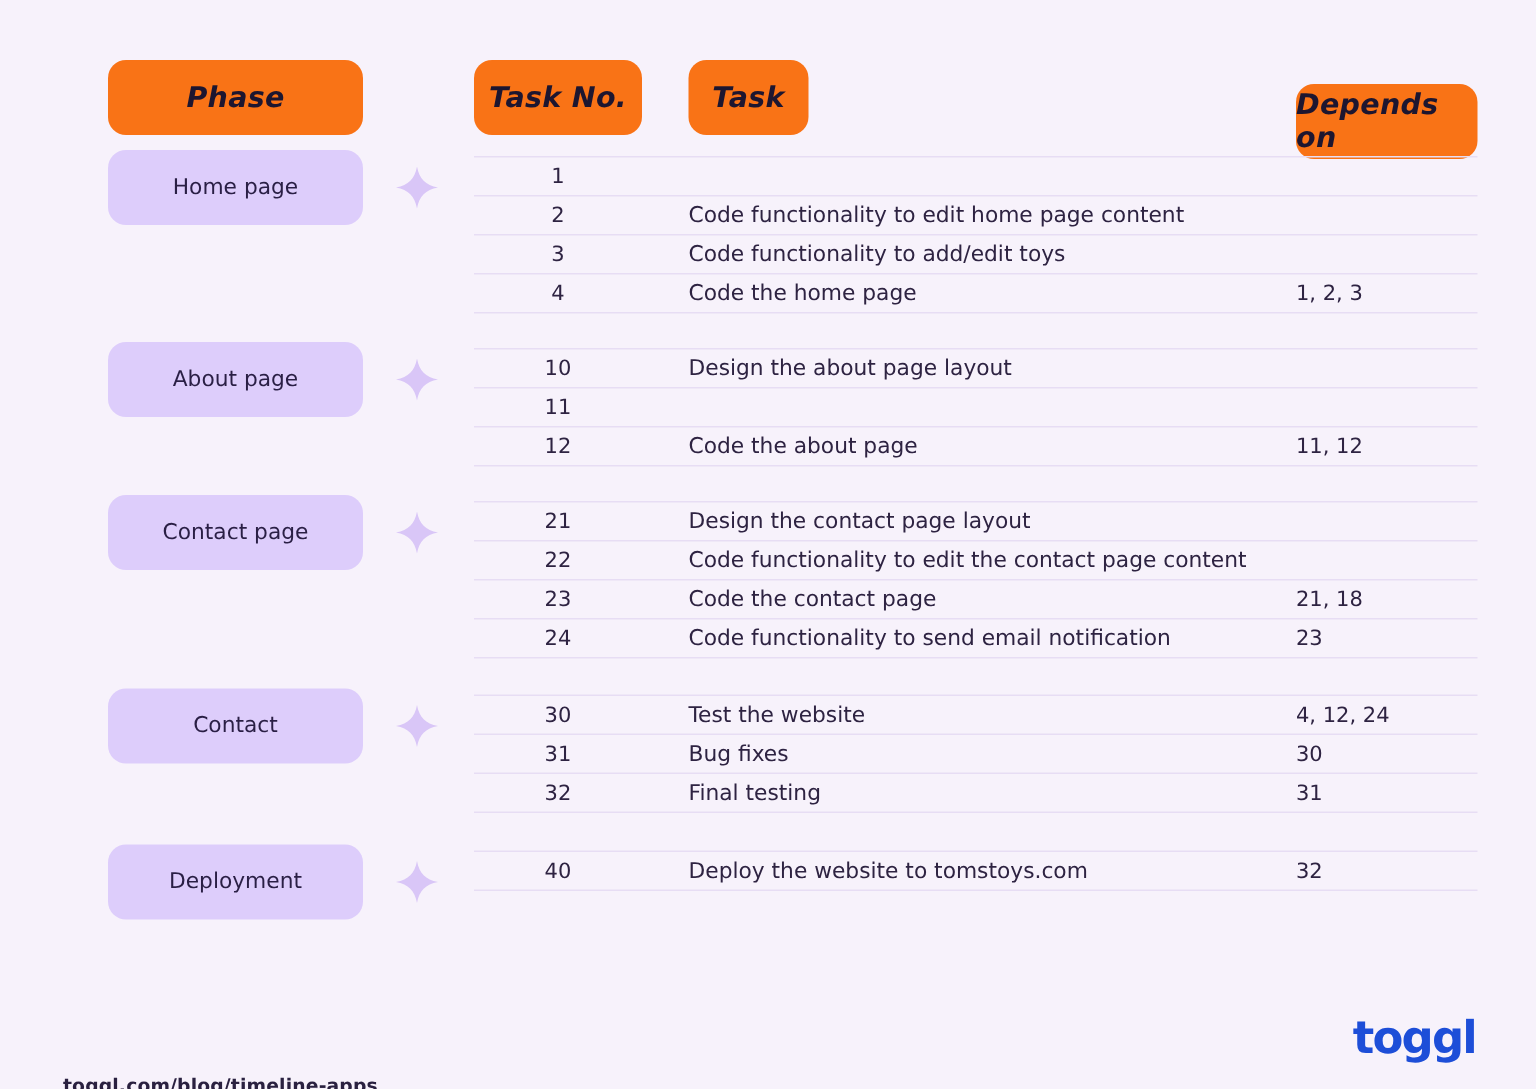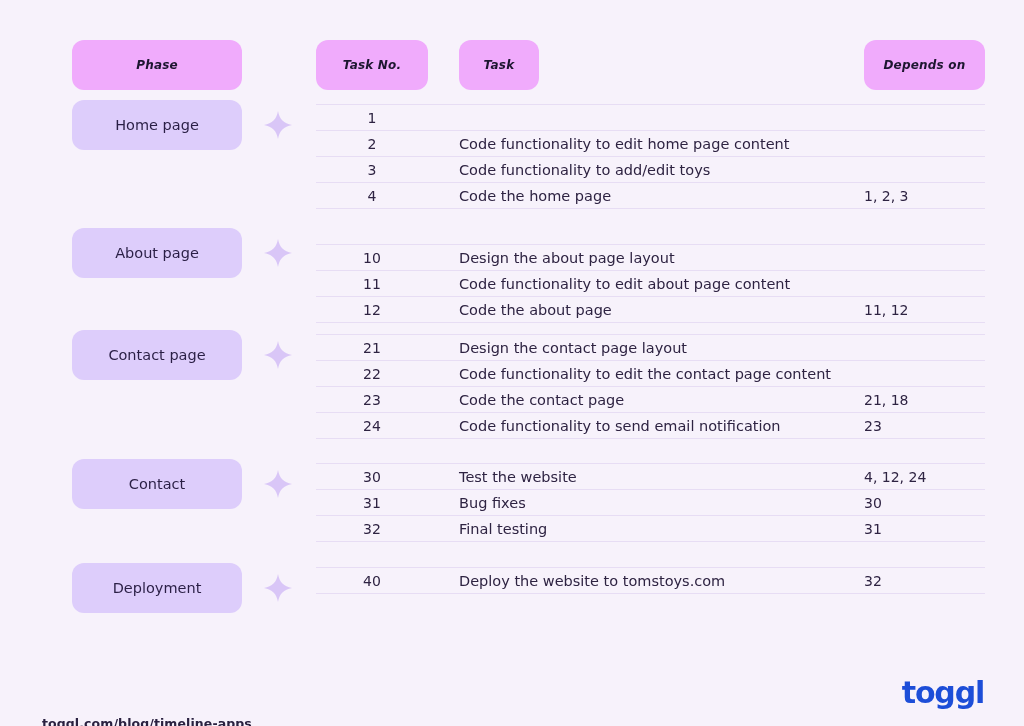--- a/index.html
+++ b/index.html
@@ -31,32 +31,32 @@
   }
   .pill {
     border-radius: 12px;
     display: flex;
     align-items: center;
     justify-content: center;
     box-sizing: border-box;
   }
   .hdr-pill {
     position: absolute;
-    background: #f0abfc;
+    background: #f97316;
     height: 50px;
     font-weight: bold;
     font-style: italic;
-    font-size: 12px;
+    font-size: 19px;
     color: #1d1630;
     letter-spacing: 0.2px;
   }
   #hdr-phase   { left: 72px;  top: 0; width: 170px; }
   #hdr-taskno  { left: 316px; top: 0; width: 112px; }
   #hdr-task    { left: 459px; top: 0; width: 80px;  }
-  #hdr-depends { left: 864px; top: 0; width: 121px; }
+  #hdr-depends { left: 864px; top: 16px; width: 121px; }
 
   
   .phase-pill {
     position: absolute;
     left: 72px;
     width: 170px;
     height: 50px;
     background: #ddcdfb;
     border-radius: 12px;
     display: flex;
@@ -177,29 +177,28 @@
         </div>
       </div>
       <div class="phase-pill" style="top: 228px;">
         <span>About page</span>
       </div>
       <div class="sparkle" style="top: 237px;">
         <svg viewBox="0 0 32 32" aria-hidden="true">
           <path d="M16 2 C17.6 10.4 21.6 14.4 30 16 C21.6 17.6 17.6 21.6 16 30 C14.4 21.6 10.4 17.6 2 16 C10.4 14.4 14.4 10.4 16 2 Z" fill="currentColor"></path>
         </svg>
       </div>
-      <div class="group" style="top: 244px;">
+      <div class="group" style="top: 232px;">
         <div class="task-row first">
           <div class="cell-no">10</div>
           <div class="cell-task">Design the about page layout</div>
           <div class="cell-dep"></div>
         </div>
         <div class="task-row">
           <div class="cell-no">11</div>
-          <div class="cell-task">Code functionality to edit about page content</div>
           <div class="cell-dep"></div>
         </div>
         <div class="task-row">
           <div class="cell-no">12</div>
           <div class="cell-task">Code the about page</div>
           <div class="cell-dep">11, 12</div>
         </div>
       </div>
       <div class="phase-pill" style="top: 330px;">
         <span>Contact page</span>

